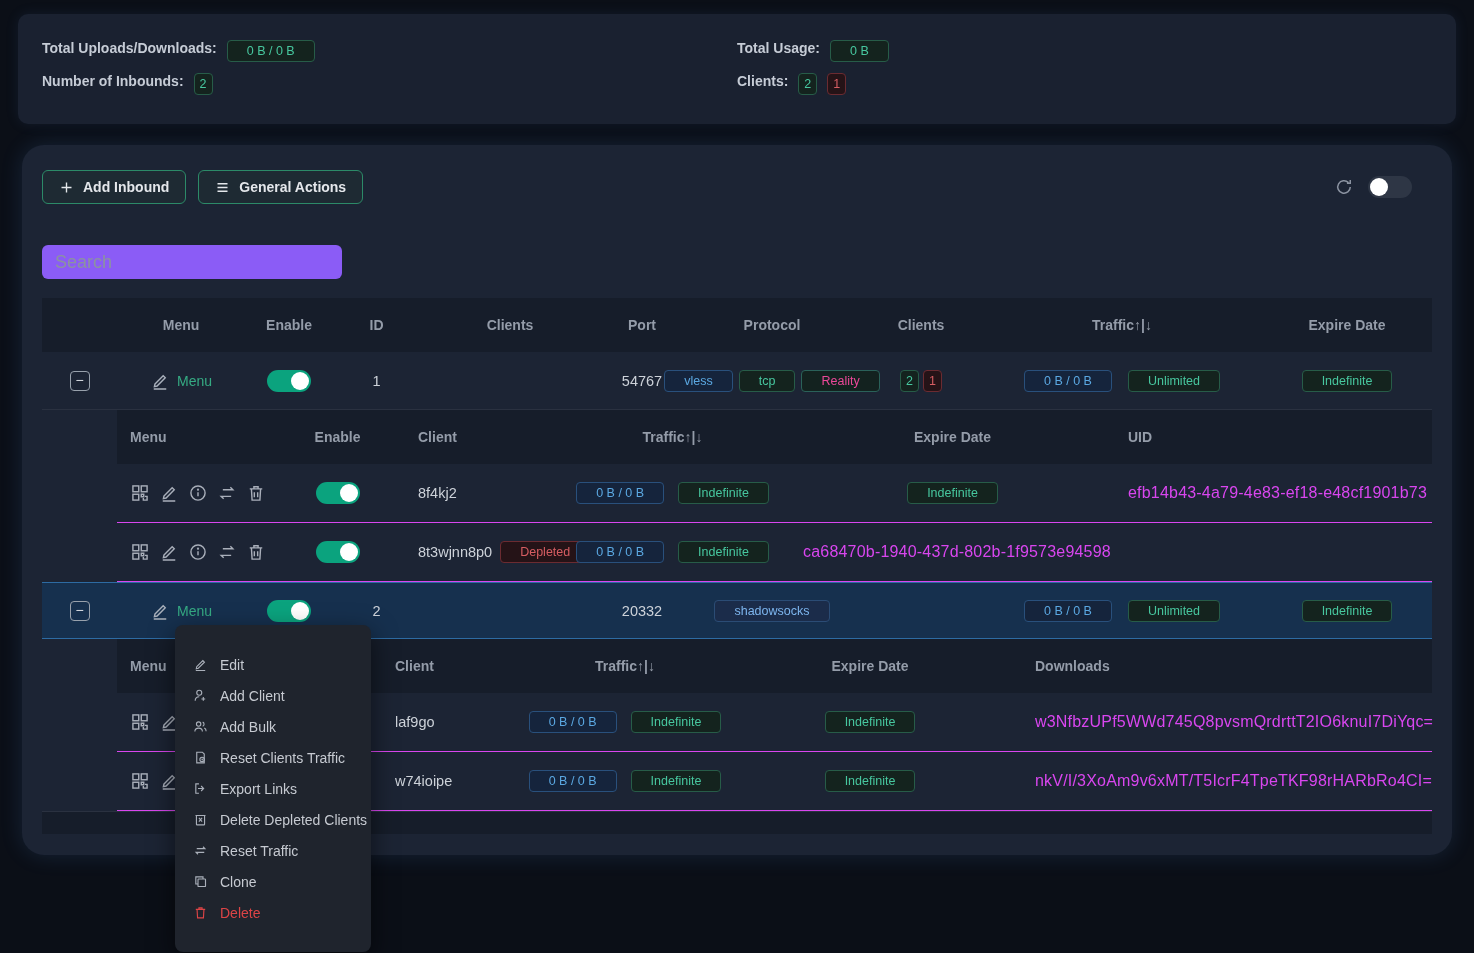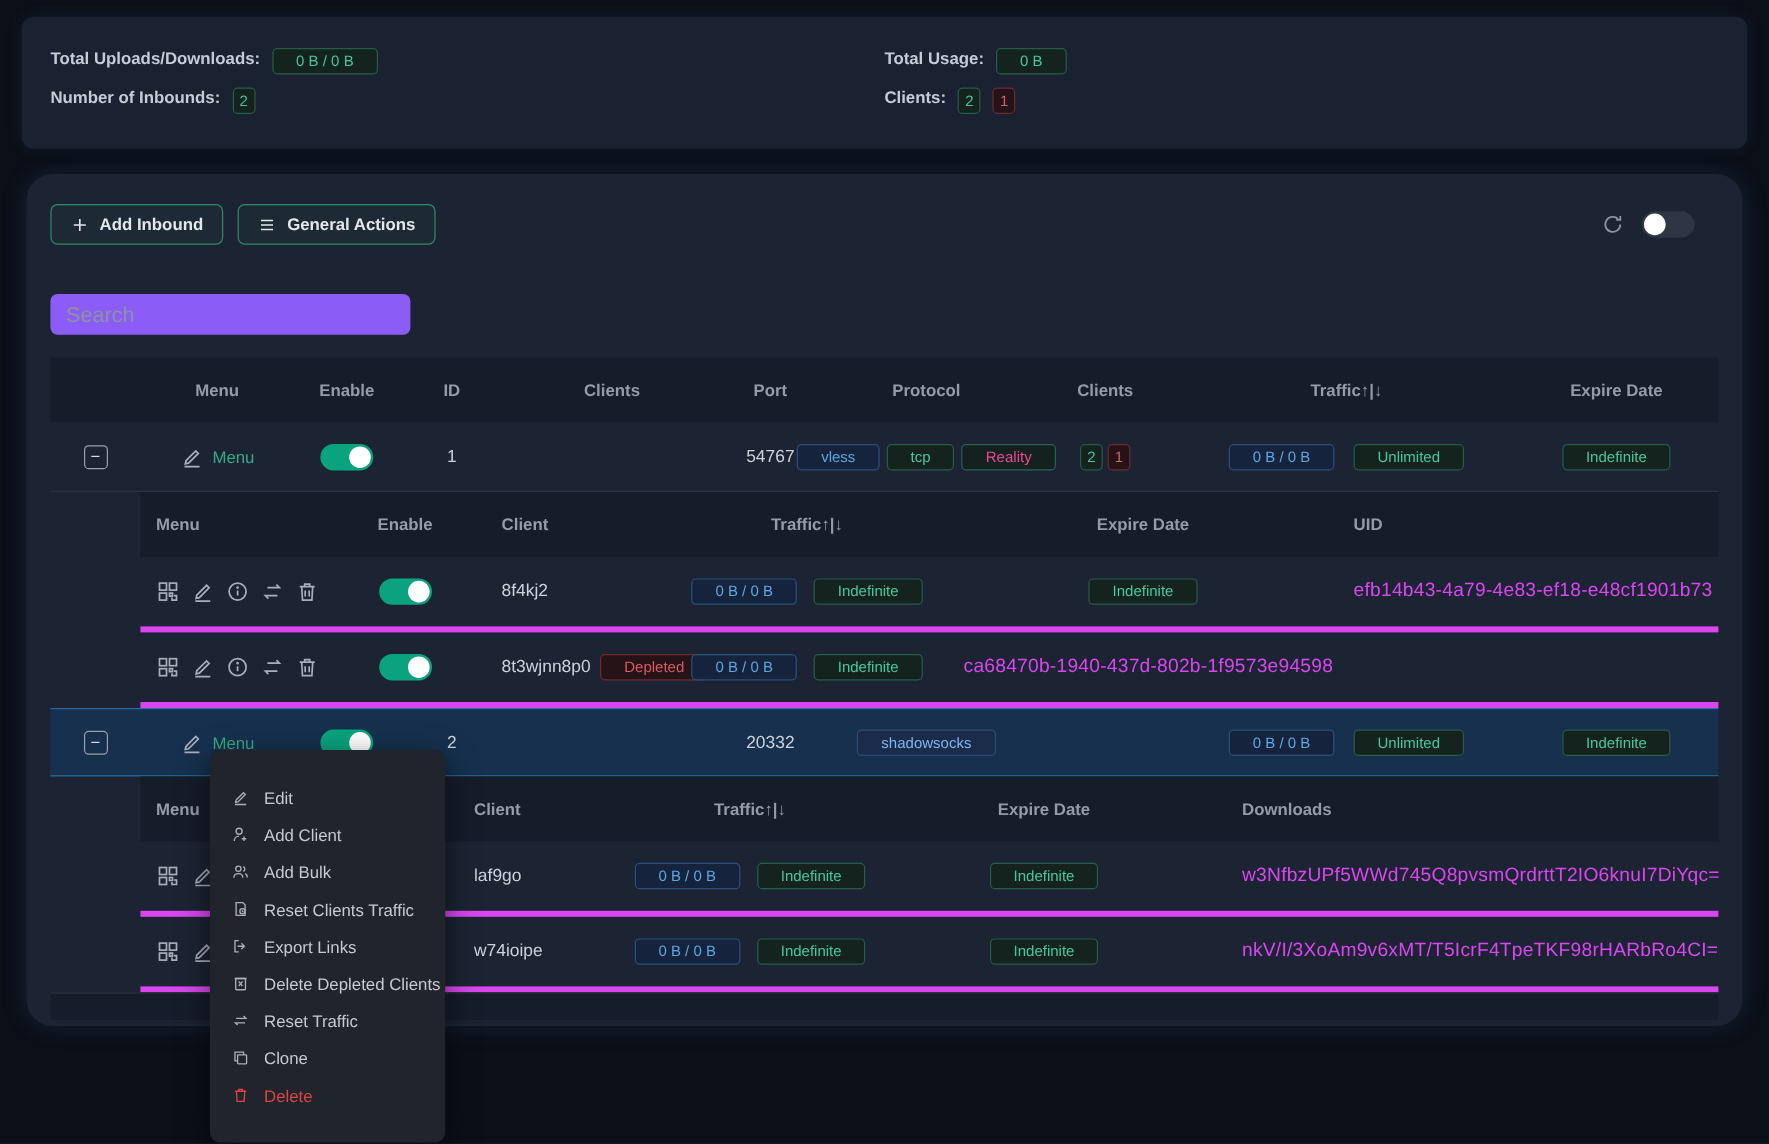--- a/index.html
+++ b/index.html
@@ -50,21 +50,21 @@
     border:none;border-radius:6px;padding:0 13px;color:#dfe3e8;font-size:18px;
     box-sizing:border-box;font-family:"Liberation Sans",sans-serif;outline:none;}
   .search-input::placeholder{color:#8b93a1;}
   
   .table{margin-top:19px;}
   .grid-main{display:grid;grid-template-columns:75px 128px 88px 87px 180px 84px 176px 122px 280px 170px;align-items:center;}
   .grid-n1{display:grid;grid-template-columns:178px 85px 175px 235px 325px 317px;align-items:center;}
   .grid-n2{display:grid;grid-template-columns:178px 75px 150px 210px 280px 422px;align-items:center;}
   .thead{height:54px;background:#161d2a;color:#949ca9;font-weight:700;font-size:14px;}
   .row{height:57px;border-bottom:1px solid #2a3140;background:transparent;}
-  .row-n{height:58px;border-bottom:5px solid #d946ef;}
+  .row-n{height:58px;border-bottom:1px solid #d946ef;}
   .c{display:flex;justify-content:center;align-items:center;gap:6px;min-width:0;}
   .l{justify-content:flex-start;}
   .pl13{padding-left:13px;}.pl25{padding-left:25px;}.pl38{padding-left:38px;}
   .nested{margin-left:75px;width:1315px;}
   .hl{background:#16304e;border-top:1px solid #2d6ba3;border-bottom:1px solid #2d6ba3;box-sizing:border-box;}
   .tfoot{height:22px;background:#161d2a;border-top:1px solid #2a3140;}
   .num{color:#cdd2d9;font-size:14.5px;}
   .mono-txt{color:#d946ef;font-size:16px;letter-spacing:.2px;}
   .expander{width:20px;height:20px;border:1px solid #98a1ac;border-radius:4px;background:transparent;
     color:#d8dce2;font-size:14px;line-height:17px;text-align:center;cursor:pointer;padding:0;

